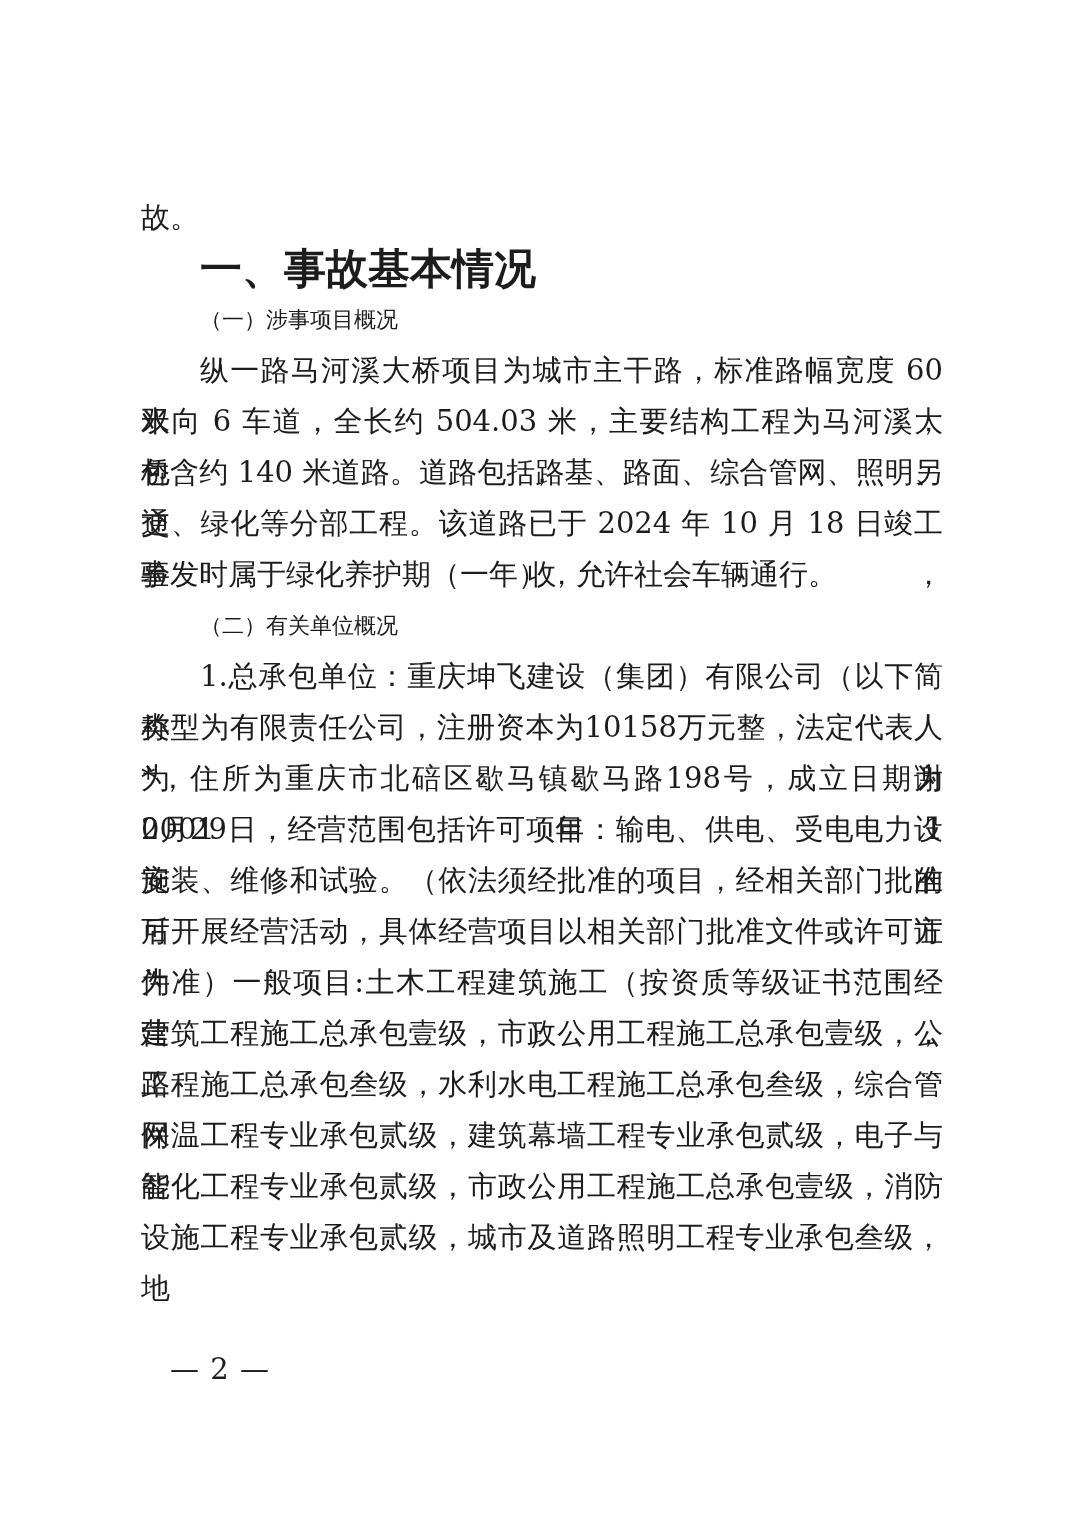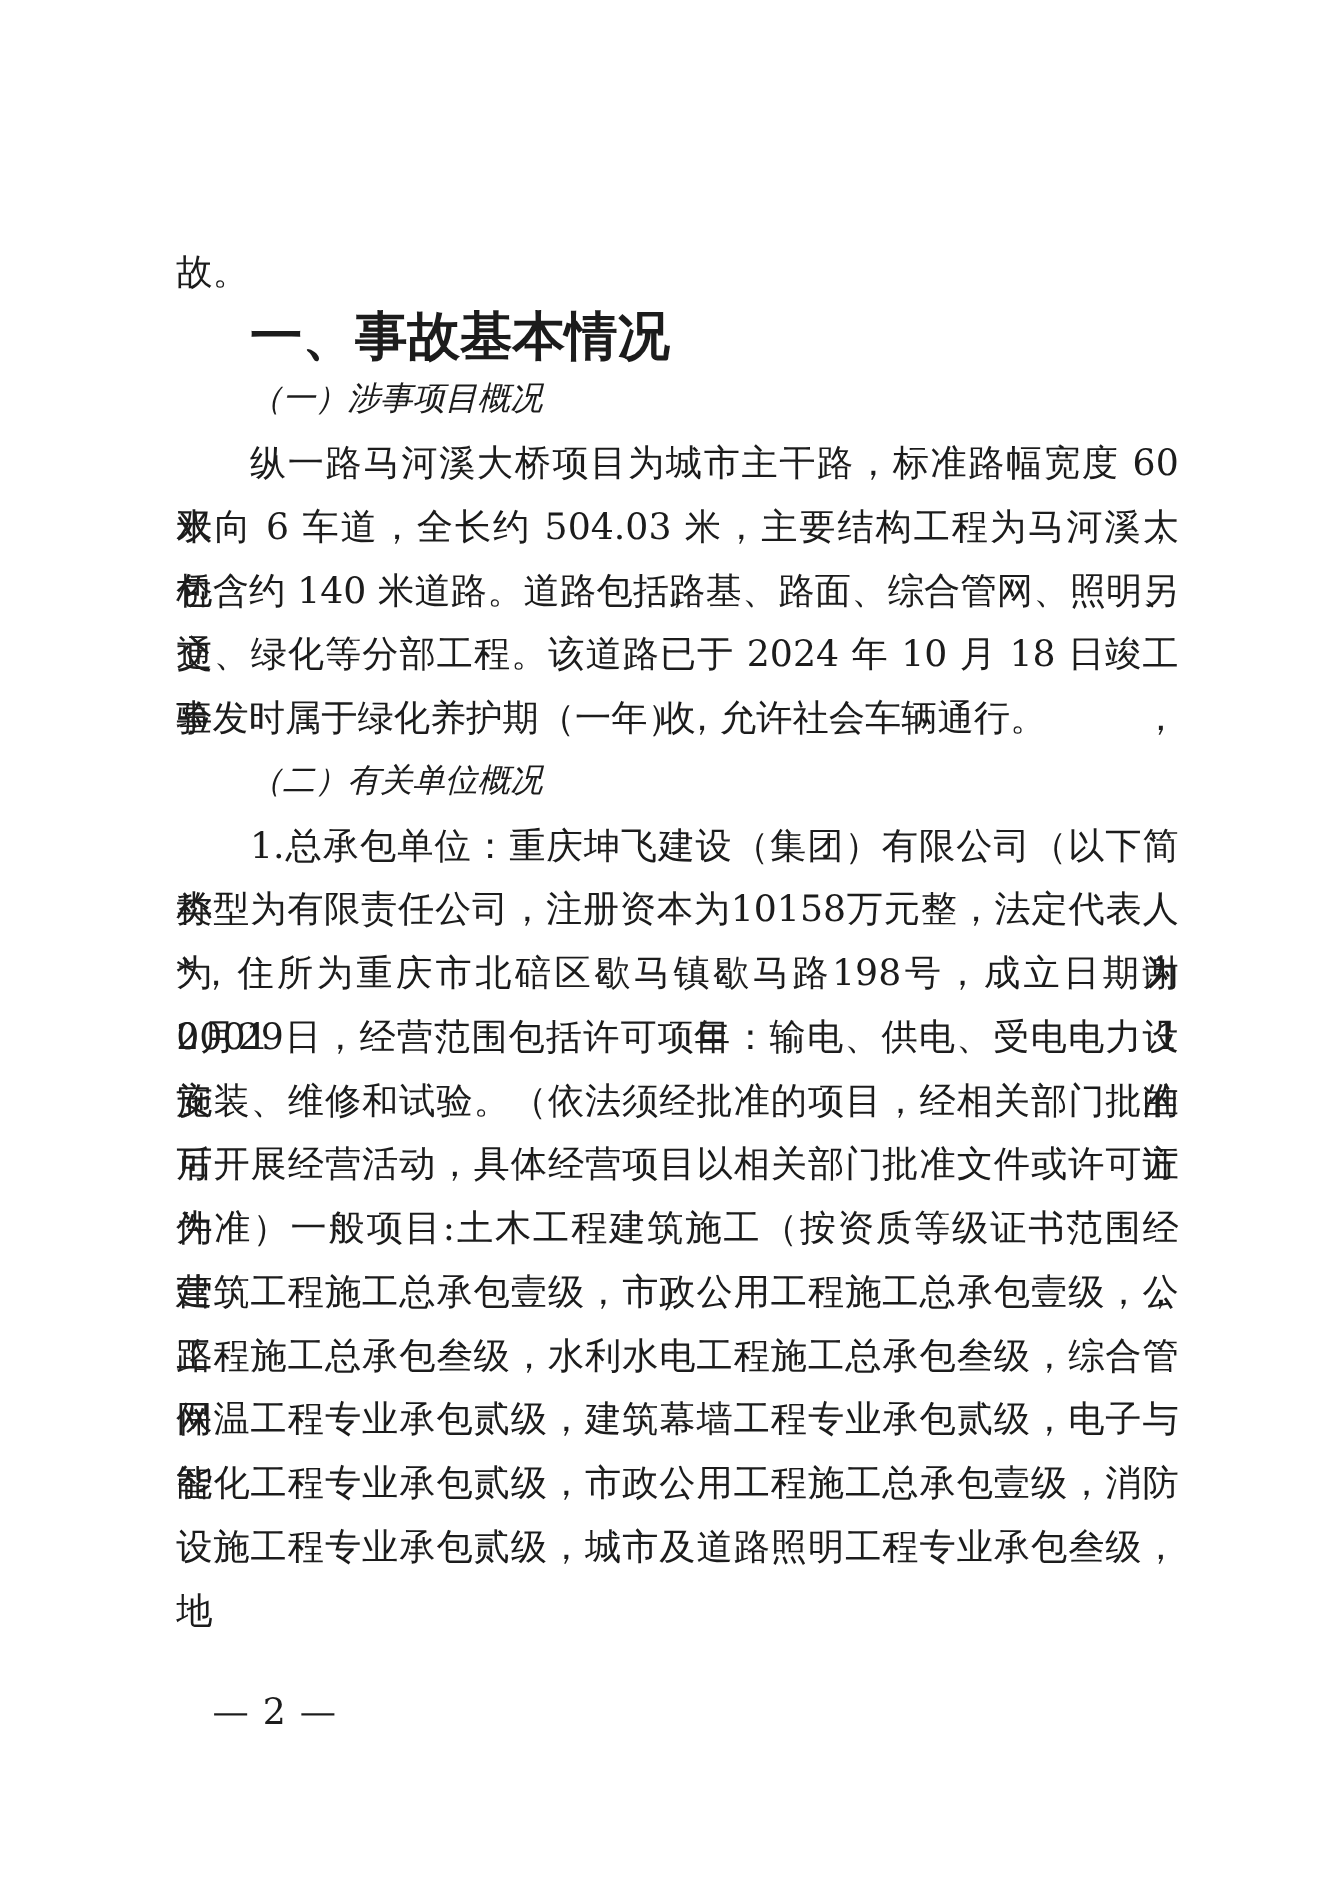--- a/index.html
+++ b/index.html
@@ -38,22 +38,21 @@
   }
   .indent {
     text-indent: 59px;
   }
   .h1 {
     font-family: "DejaVu Sans", "Liberation Sans", sans-serif;
     font-weight: 700;
     font-size: 42px;
   }
   .h2 {
-    font-size: 26px;
-    font-style: italic;
+    font-size: 22px;
   }
   .pagenum {
     position: absolute;
     left: 170px;
     top: 1352px;
     font-size: 29px;
     line-height: 34px;
     letter-spacing: 1px;
   }
 </style>

